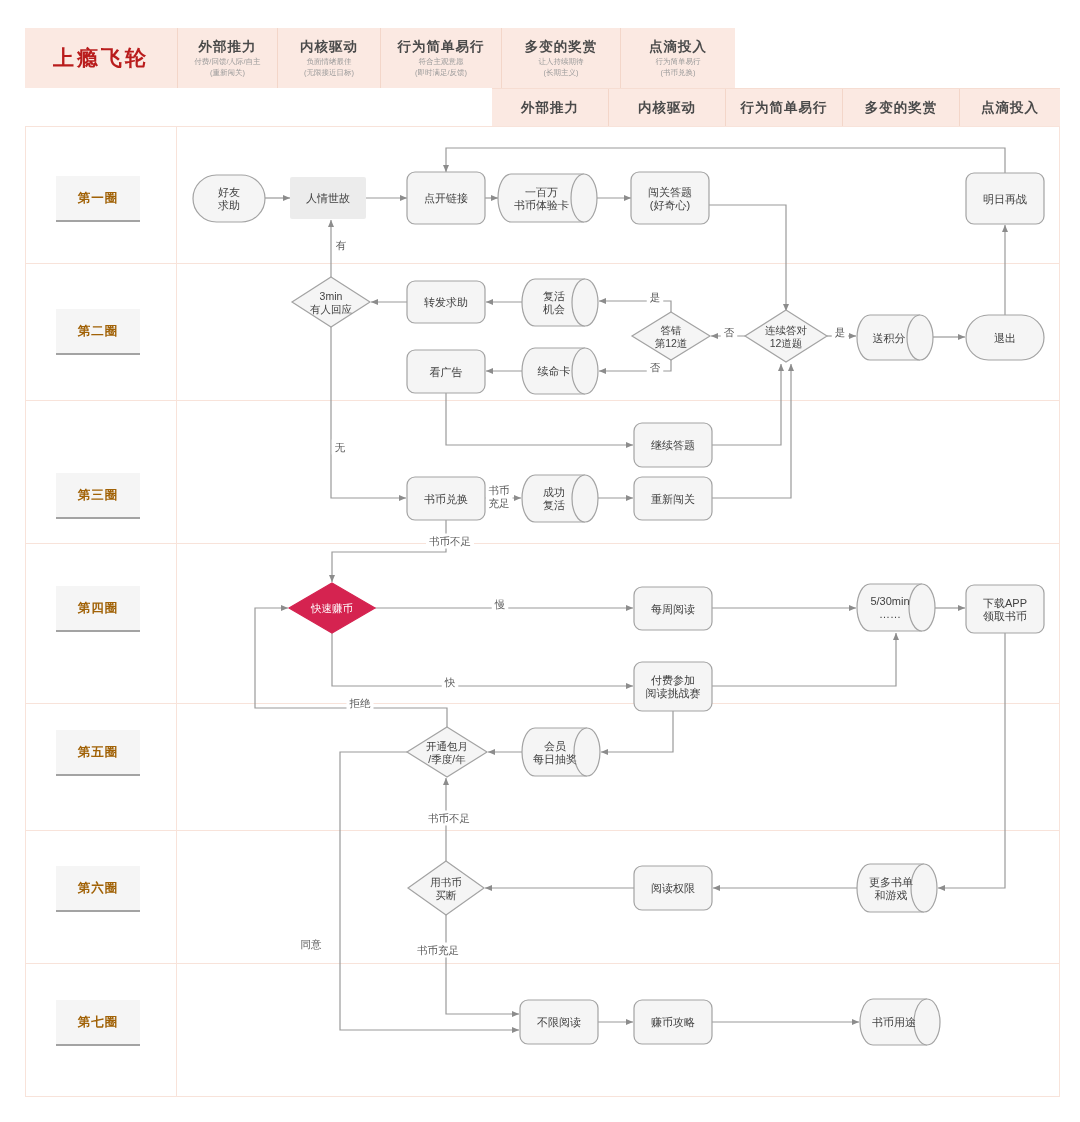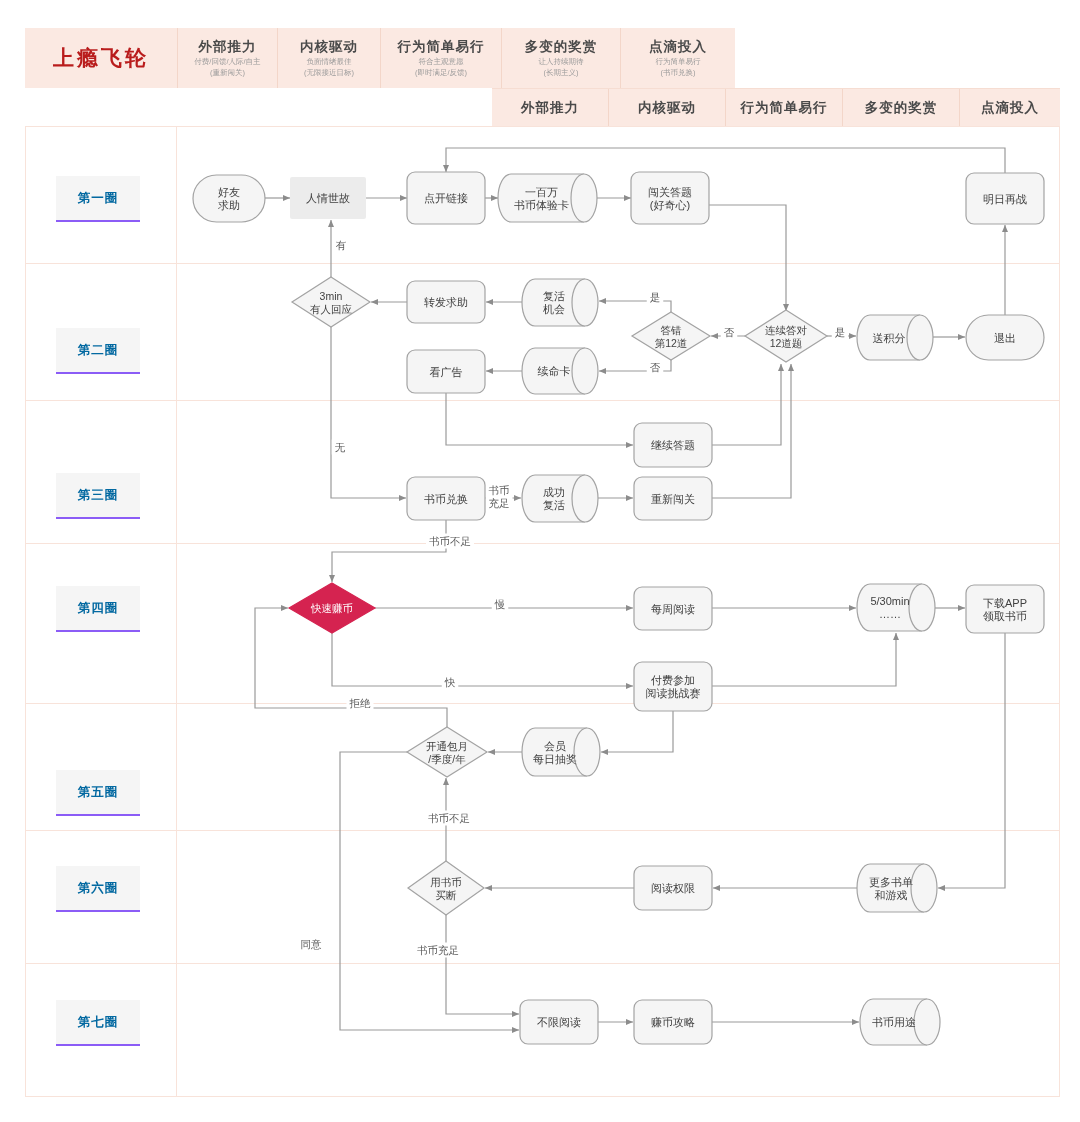--- a/index.html
+++ b/index.html
@@ -17,21 +17,21 @@
   
   .band2{position:absolute;left:492px;top:88px;width:568px;height:38px;background:#fbe9e2;display:flex;border-top:1px solid #f6ddd2;box-sizing:border-box;}
   .band2 .cell{box-sizing:border-box;height:100%;display:flex;align-items:center;justify-content:center;font-size:13.5px;font-weight:bold;color:#4a4a4a;letter-spacing:1px;}
   .band2 .cell + .cell{border-left:1px solid #f3d6c9;}
 
   
   .hline{position:absolute;left:25px;width:1035px;height:1px;background:#f8e3da;}
   .vline{position:absolute;top:126px;width:1px;height:970px;background:#f8e3da;}
 
   
-  .rowlab{position:absolute;left:56px;width:84px;height:44px;background:#f5f5f5;border-bottom:2px solid #8b5cf6;display:flex;align-items:center;justify-content:center;font-size:12.5px;font-weight:600;color:#0369a1;letter-spacing:1px;}
+  .rowlab{position:absolute;left:56px;width:84px;height:44px;background:#f5f5f5;border-bottom:2px solid #a3a3a3;display:flex;align-items:center;justify-content:center;font-size:12.5px;font-weight:600;color:#a16207;letter-spacing:1px;}
 
   svg text{font-family:"Liberation Sans","DejaVu Sans",sans-serif;}
 </style>
 </head>
 <body>
 
 <div class="page">
 
   <div class="band1">
     <div class="cell" style="width:152px">
@@ -78,24 +78,24 @@
   <div class="hline" style="top:543px"></div>
   <div class="hline" style="top:703px"></div>
   <div class="hline" style="top:830px"></div>
   <div class="hline" style="top:963px"></div>
   <div class="hline" style="top:1096px"></div>
   <div class="vline" style="left:25px"></div>
   <div class="vline" style="left:176px"></div>
   <div class="vline" style="left:1059px"></div>
 
   <div class="rowlab" style="top:176px">第一圈</div>
-  <div class="rowlab" style="top:328px">第二圈</div>
+  <div class="rowlab" style="top:309px">第二圈</div>
   <div class="rowlab" style="top:473px">第三圈</div>
   <div class="rowlab" style="top:586px">第四圈</div>
-  <div class="rowlab" style="top:770px">第五圈</div>
+  <div class="rowlab" style="top:730px">第五圈</div>
   <div class="rowlab" style="top:866px">第六圈</div>
   <div class="rowlab" style="top:1000px">第七圈</div>
 
   <svg id="diagram" width="1080" height="1122" viewBox="0 0 1080 1122" style="position:absolute;left:0;top:0;">
       <defs>
         <marker id="arw" markerUnits="userSpaceOnUse" markerWidth="9" markerHeight="8" refX="7" refY="3" orient="auto">
           <path d="M0,0 L7,3 L0,6 z" fill="#8c8c8c"></path>
         </marker>
       </defs>
       <g>

